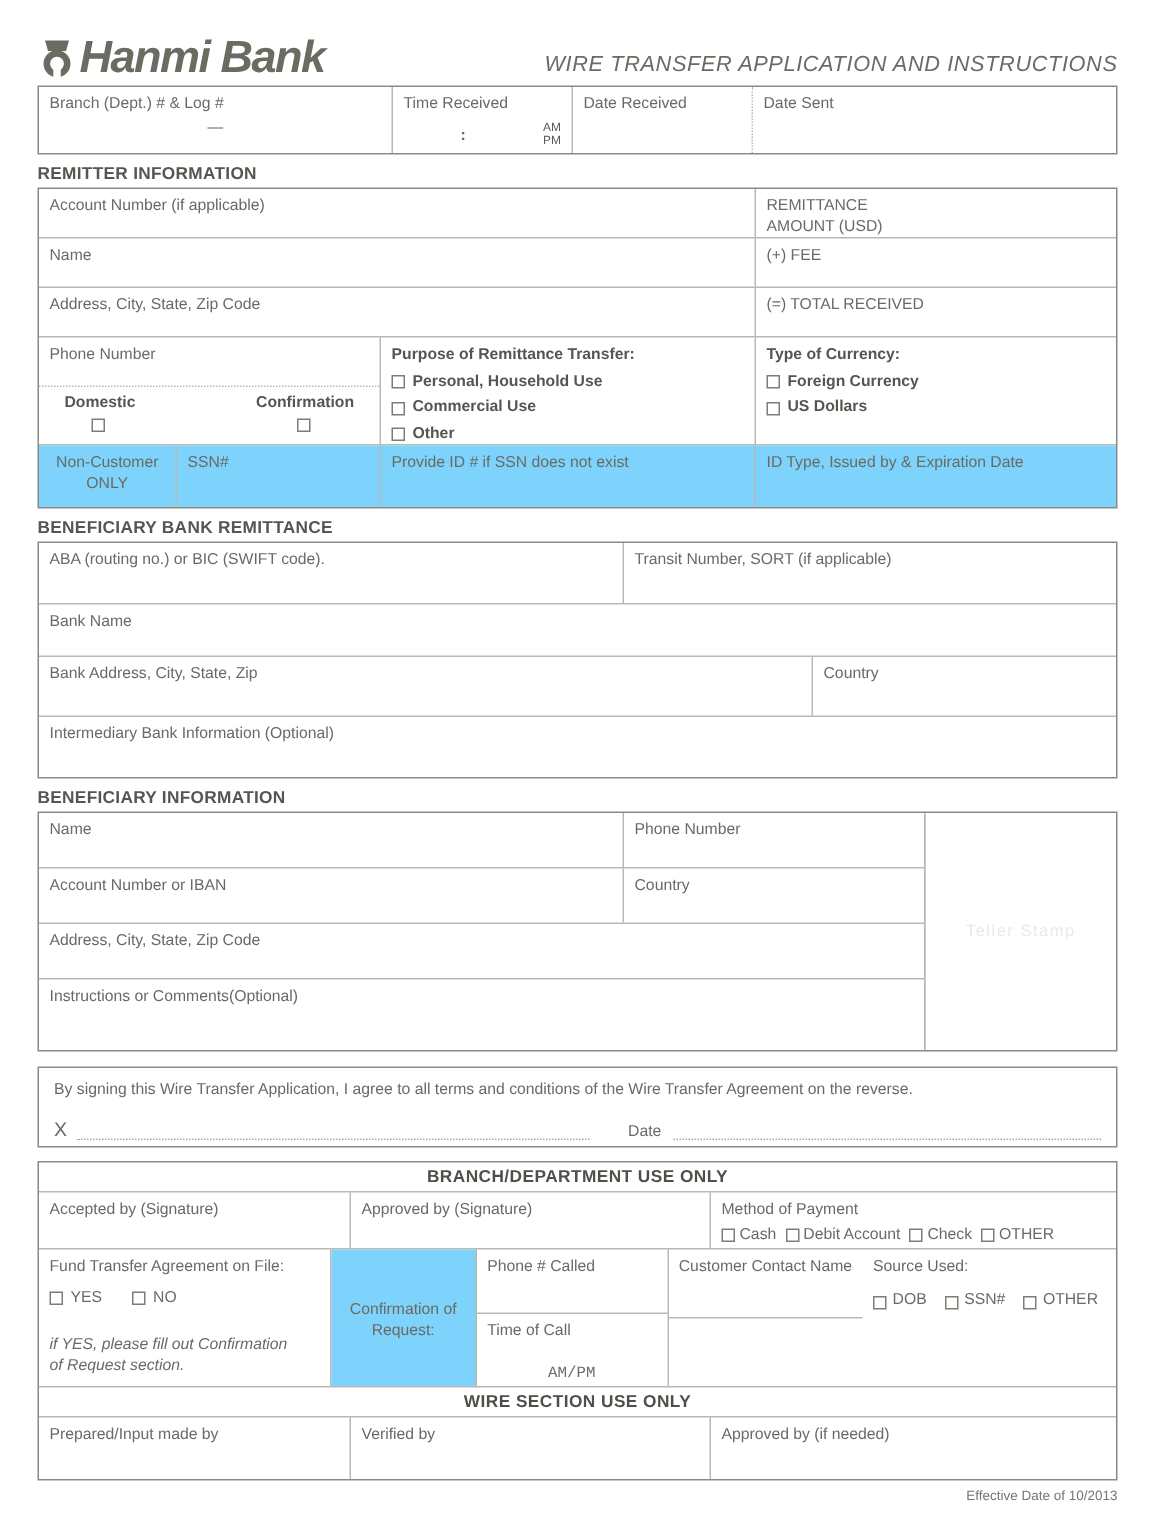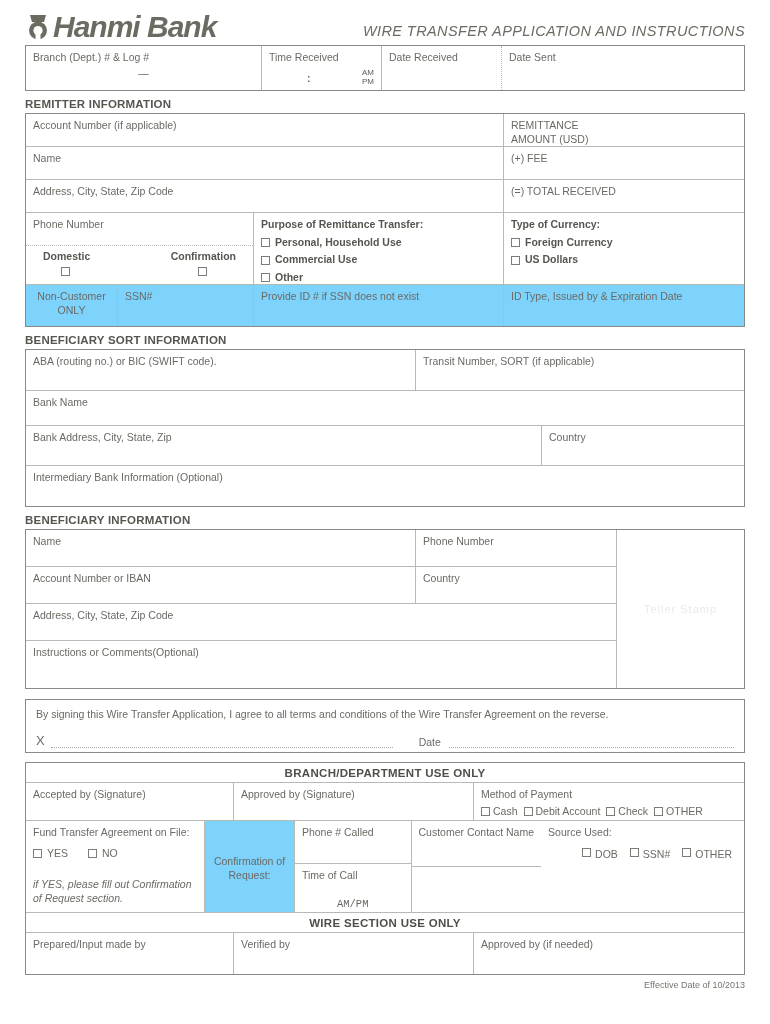--- a/index.html
+++ b/index.html
@@ -4,21 +4,21 @@
 <style>
   * { box-sizing: border-box; }
   html, body { margin:0; padding:0; }
   body {
     width:770px; height:1024px;
     background:#ffffff;
     font-family:"Liberation Sans", sans-serif;
     color:#5a5a55;
     overflow:hidden;
   }
-  .page { position:relative; width:770px; height:1024px; padding:0 25px; }
+  .page { position:relative; width:770px; height:1024px; padding:12px 25px; }
 
   
   .hdr { display:flex; align-items:flex-end; justify-content:space-between; padding-top:26px; height:42px; }
   .logo { display:flex; align-items:center; gap:2px; }
   .logo-mark { width:26px; height:27px; position:relative; flex:0 0 auto; }
   .logo-text {
     font-size:30px; font-weight:bold; font-style:italic; color:#6b6b62;
     letter-spacing:-1px; line-height:1; white-space:nowrap;
   }
   .hdr-title {
@@ -190,21 +190,21 @@
       </div>
       <div class="cell br" style="width:250px;">
         <div class="lbl">Provide ID # if SSN does not exist</div>
       </div>
       <div class="cell fill">
         <div class="lbl">ID Type, Issued by &amp; Expiration Date</div>
       </div>
     </div>
   </div>
 
-  <div class="sec-title">BENEFICIARY SORT INFORMATION</div>
+  <div class="sec-title">BENEFICIARY BANK REMITTANCE</div>
 
   <div class="tbl">
     <div class="row bb" style="height:41px;">
       <div class="cell br" style="width:390px;">
         <div class="lbl">ABA (routing no.) or BIC (SWIFT code).</div>
       </div>
       <div class="cell fill">
         <div class="lbl">Transit Number, SORT (if applicable)</div>
       </div>
     </div>
@@ -326,21 +326,21 @@
           <div class="lbl">Time of Call</div>
           <div class="lbl right" style="margin-top:16px;">AM/PM</div>
         </div>
       </div>
       <div class="fill" style="display:flex; ">
         <div class="cell bb" style="height:46px;">
           <div class="lbl">Customer Contact Name</div>
         </div>
         <div class="cell fill">
           <div class="lbl">Source Used:</div>
-          <div style="display:flex; align-items:flex-start; margin-top:8px;margin-left:34px;">
+          <div style="display:flex; align-items:flex-end; margin-top:8px;">
             <span class="cb" style="margin-right:4px;"></span>
             <span class="lbl" style="margin-right:12px;">DOB</span>
             <span class="cb" style="margin-right:4px;"></span>
             <span class="lbl" style="margin-right:12px;">SSN#</span>
             <span class="cb" style="margin-right:4px;"></span>
             <span class="lbl" style="margin-right:5px;">OTHER</span>
             <span class="dotline fill" style="margin-bottom:2px;"></span>
           </div>
         </div>
       </div>

